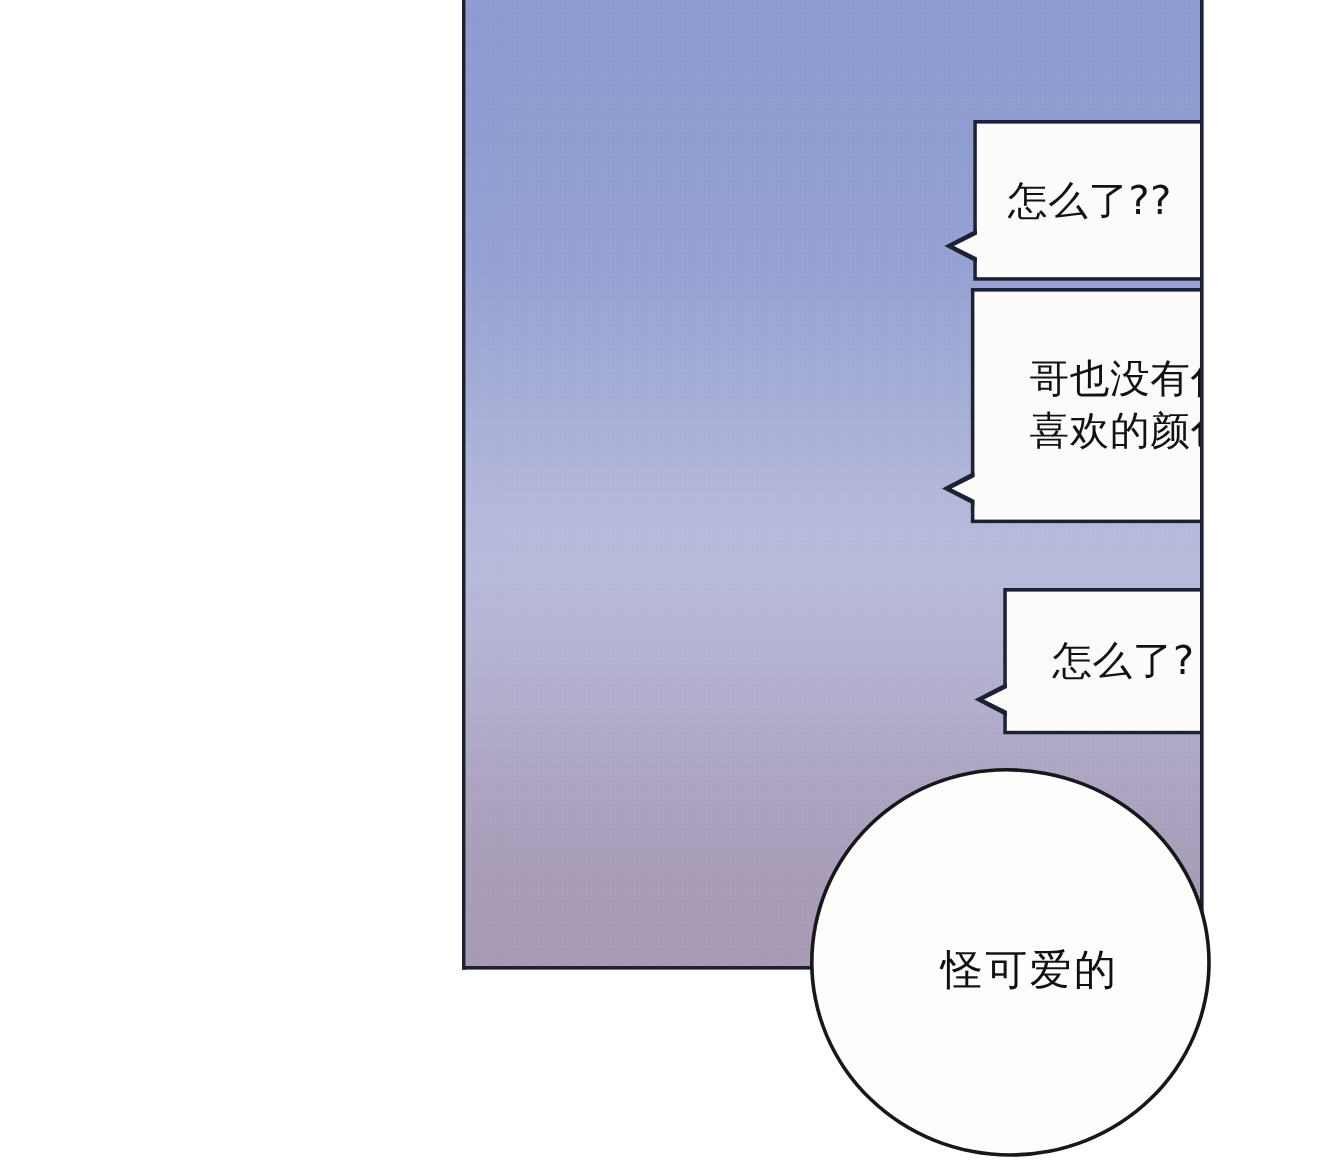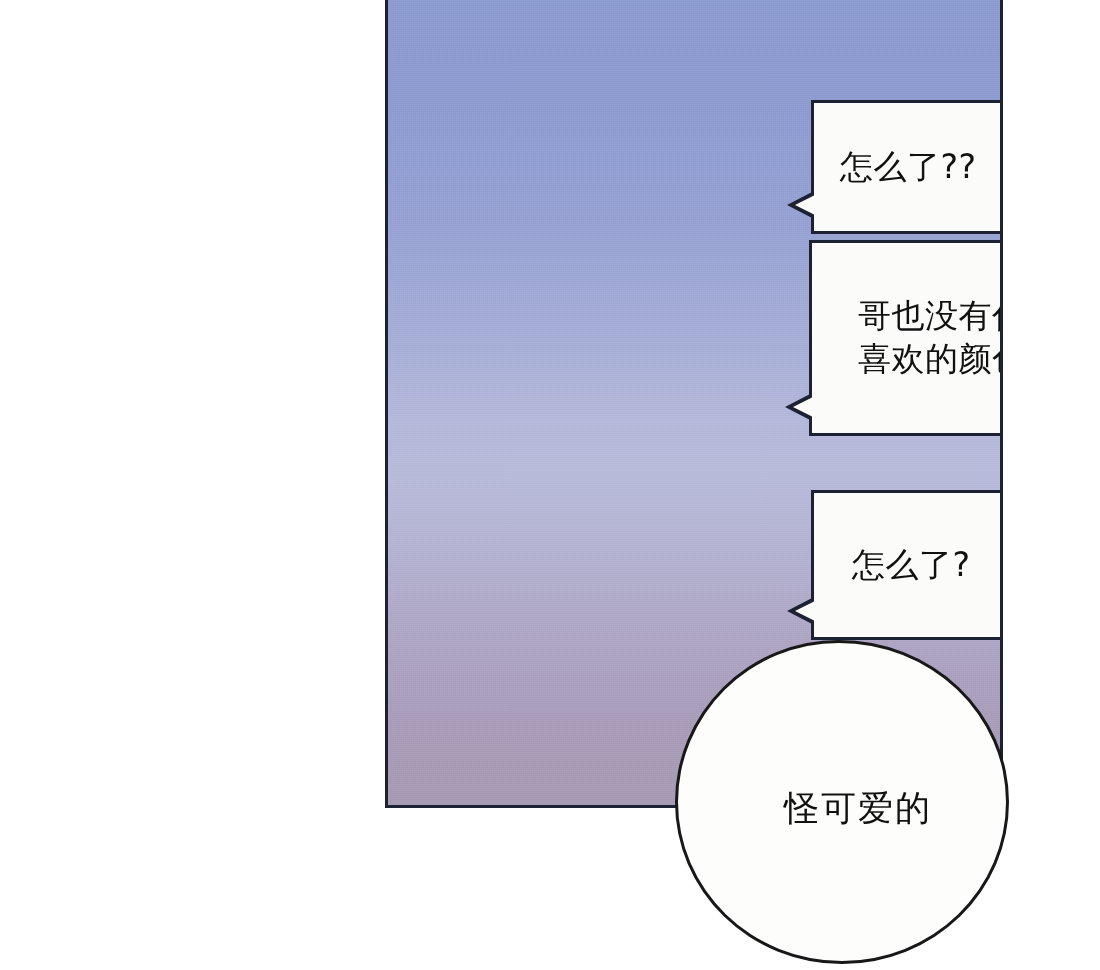--- a/index.html
+++ b/index.html
@@ -94,21 +94,21 @@
     left: -19px;
     bottom: 16px;
     border-top: 10px solid transparent;
     border-bottom: 10px solid transparent;
     border-right: 20px solid #fbfbfa;
   }
 
   
   #bubble-1 { left: 423px; top: 73px;  width: 208px; height: 134px; margin-top: 37px; }
   #bubble-2 { left: 421px; top: 250px; width: 380px; height: 196px; }
-  #bubble-3 { left: 423px; top: 500px; width: 237px; height: 150px; }
+  #bubble-3 { left: 448px; top: 500px; width: 237px; height: 122px; }
 
   #bubble-2 .btext { padding-left: 46px; }
   #bubble-3 .btext { padding-left: 38px; }
 
   
   #bubble-round {
     position: absolute;
     left: 675px;
     top: 640px;
     width: 334px;

